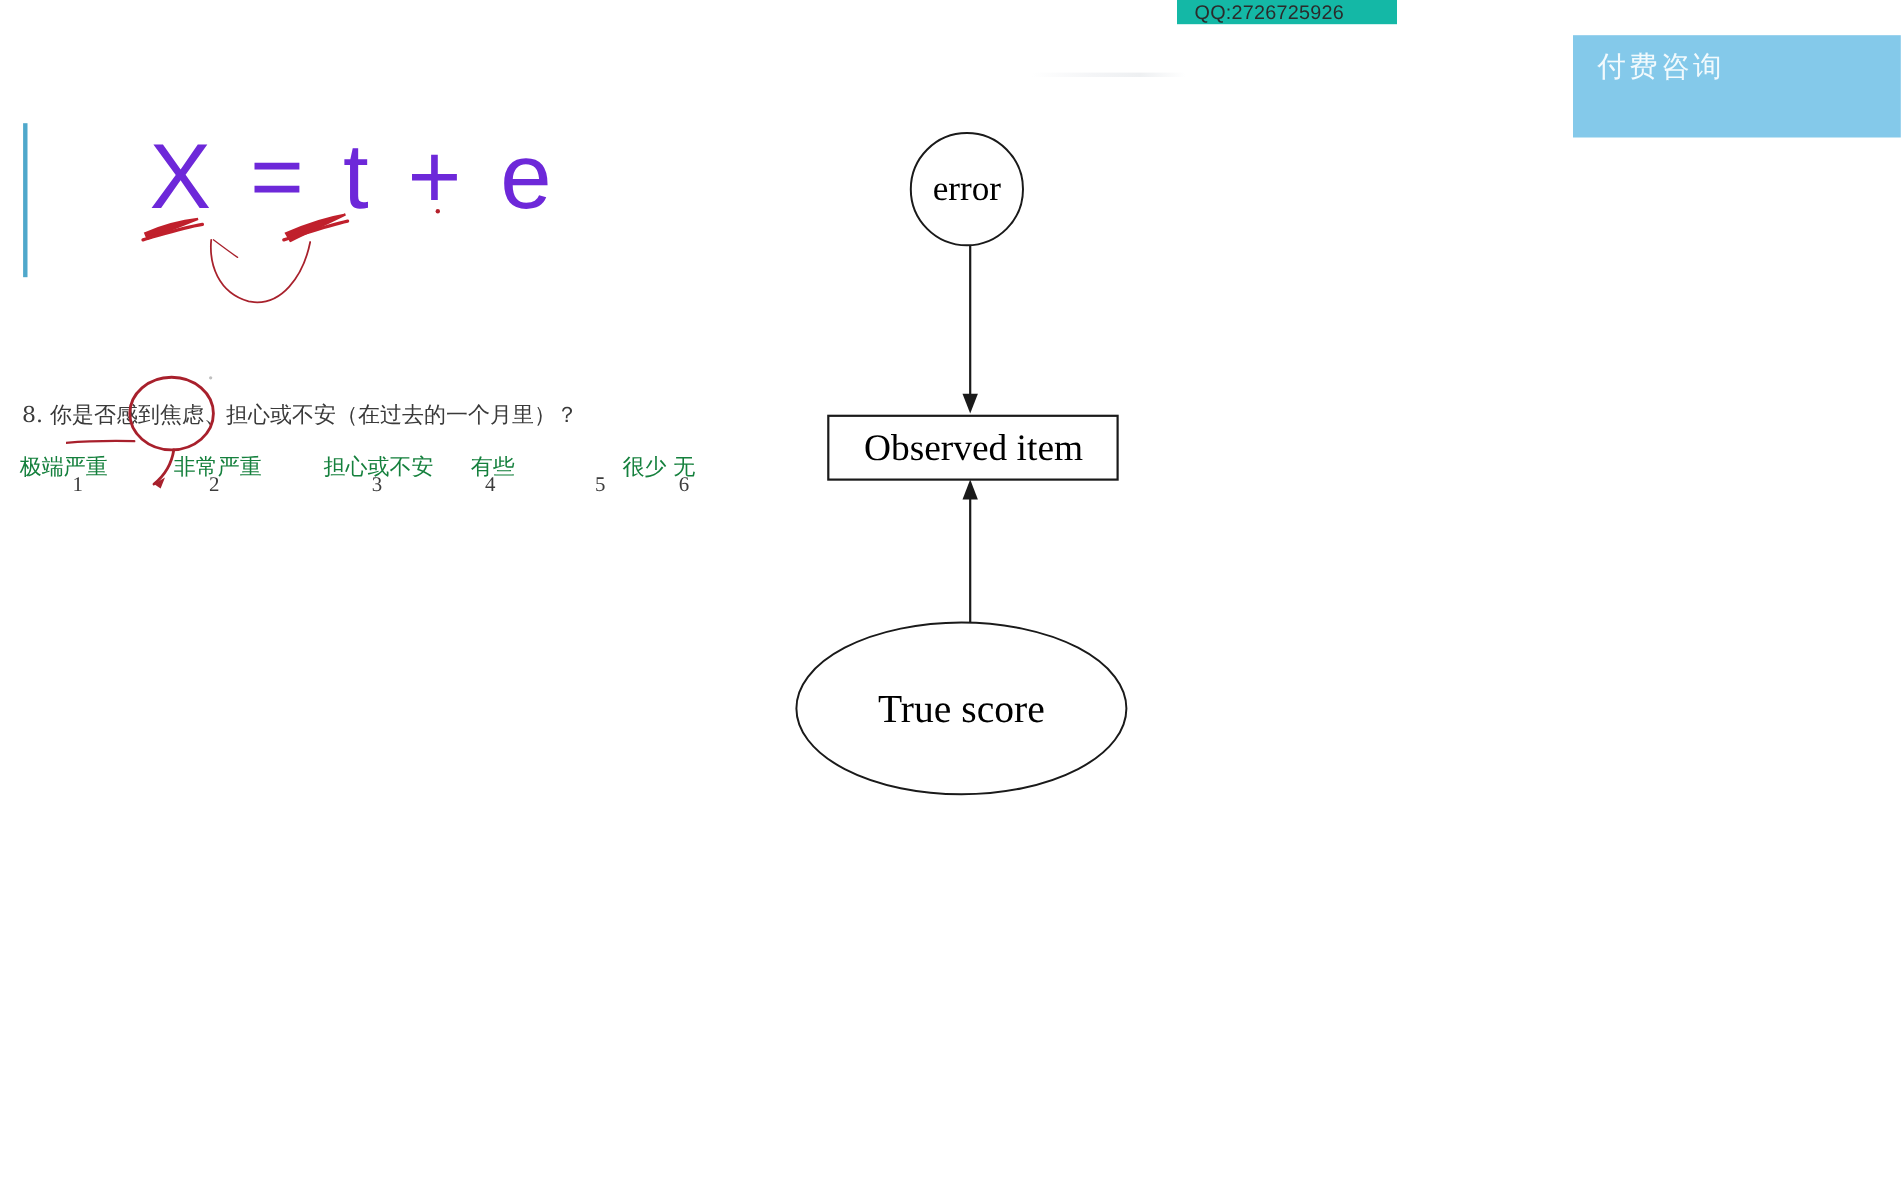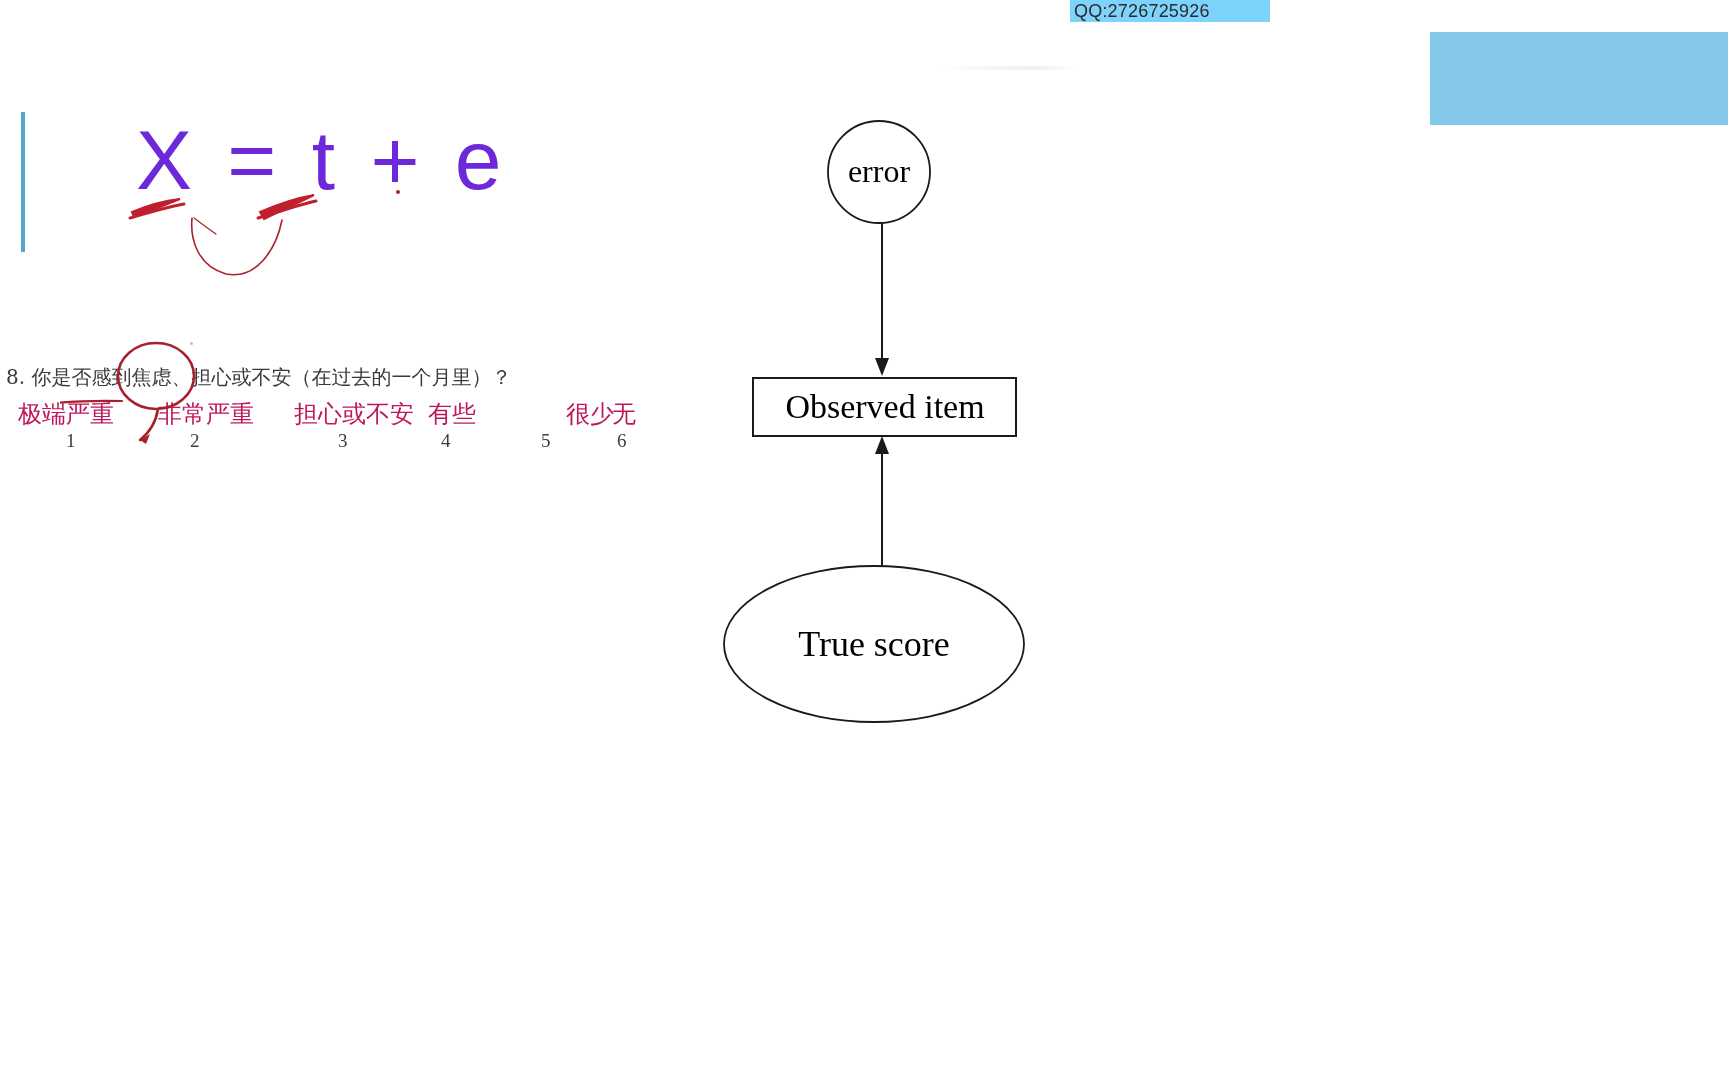--- a/index.html
+++ b/index.html
@@ -15,28 +15,28 @@
     font-family: "Liberation Serif", serif;
   }
 
   
   #qq-top-watermark {
     position: absolute;
     left: 1070px;
     top: 0px;
     width: 200px;
     height: 22px;
-    background: #7dd3fc;
+    background: #14b8a6;
     color: #2b2b2b;
     font-family: "Liberation Sans", sans-serif;
     font-size: 18px;
     line-height: 22px;
     letter-spacing: 0.2px;
     white-space: nowrap;
-    padding-left: 4px;
+    padding-left: 16px;
     box-sizing: border-box;
   }
 
   
   #paid-badge {
     position: absolute;
     left: 1430px;
     top: 32px;
     width: 298px;
     height: 93px;
@@ -118,34 +118,34 @@
     left: 0px;
     top: 362px;
     width: 680px;
     color: #2a2a2a;
   }
   #q-line {
     font-family: "DejaVu Serif", serif;
     font-size: 20px;
     line-height: 30px;
     white-space: nowrap;
-    padding-left: 6px;
+    padding-left: 20px;
     color: #3a3a3a;
   }
   #q-options {
     position: relative;
     height: 34px;
   }
   #q-options .opt {
     position: absolute;
-    top: 6px;
+    top: 16px;
     font-family: "DejaVu Serif", serif;
-    font-size: 24px;
+    font-size: 20px;
     line-height: 32px;
-    color: #be185d;
+    color: #15803d;
     white-space: nowrap;
   }
   #q-numbers {
     position: relative;
     height: 32px;
   }
   #q-numbers .num {
     position: absolute;
     top: 0;
     font-family: "Liberation Serif", serif;
@@ -185,20 +185,21 @@
     font-family: "Liberation Serif", serif;
     fill: #000000;
   }
 </style>
 </head>
 <body>
 
 <div id="qq-top-watermark">QQ:2726725926</div>
 
 <div id="paid-badge">
+  <div class="cn">付费咨询</div>
 </div>
 
 <div id="faint-line"></div>
 
 <div id="blue-bar"></div>
 <div id="equation">X = t + e</div>
 
 <svg id="eq-ink" viewBox="0 0 260 110" width="260" height="110">
 
   <path d="M22 32 C36 26, 52 21, 70 19 C55 25, 40 31, 24 37 Z" fill="#c0202c" stroke="#c0202c" stroke-width="2"></path>

